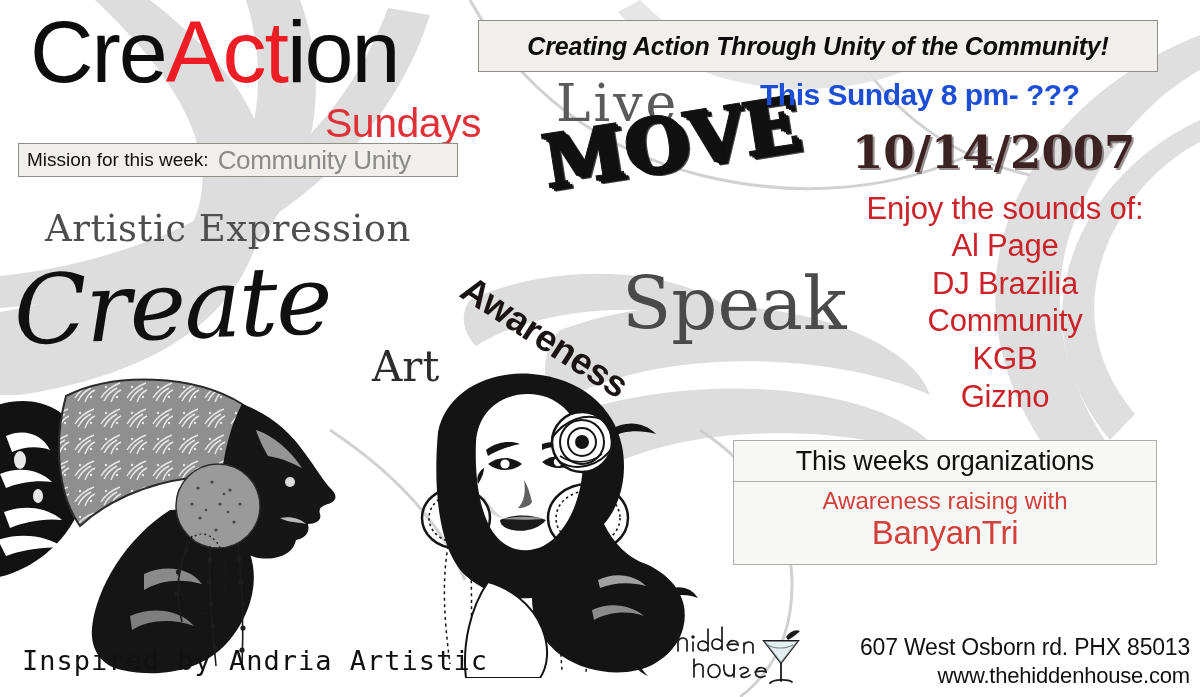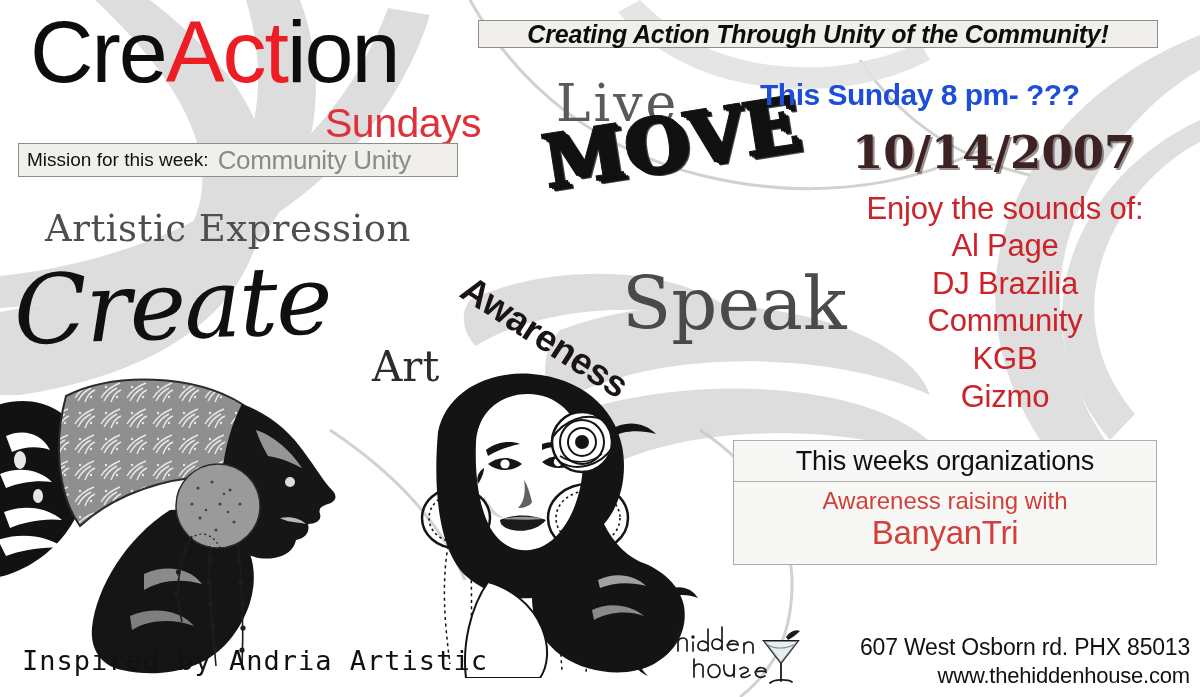--- a/index.html
+++ b/index.html
@@ -60,21 +60,21 @@
     display: flex;
     align-items: center;
     gap: 9px;
     z-index: 6;
   }
   #mission-label { font-size: 19px; color: #111; }
   #mission-value { font-size: 26px; color: #8a8a8a; letter-spacing: -0.3px; }
 
   #tagline-box {
     left: 478px; top: 20px;
-    width: 680px; height: 28px;
+    width: 680px; height: 52px;
     display: flex;
     align-items: center;
     justify-content: center;
     z-index: 6;
   }
   #tagline-text {
     font-size: 25px;
     font-weight: bold;
     font-style: italic;
     color: #0d0d0d;

